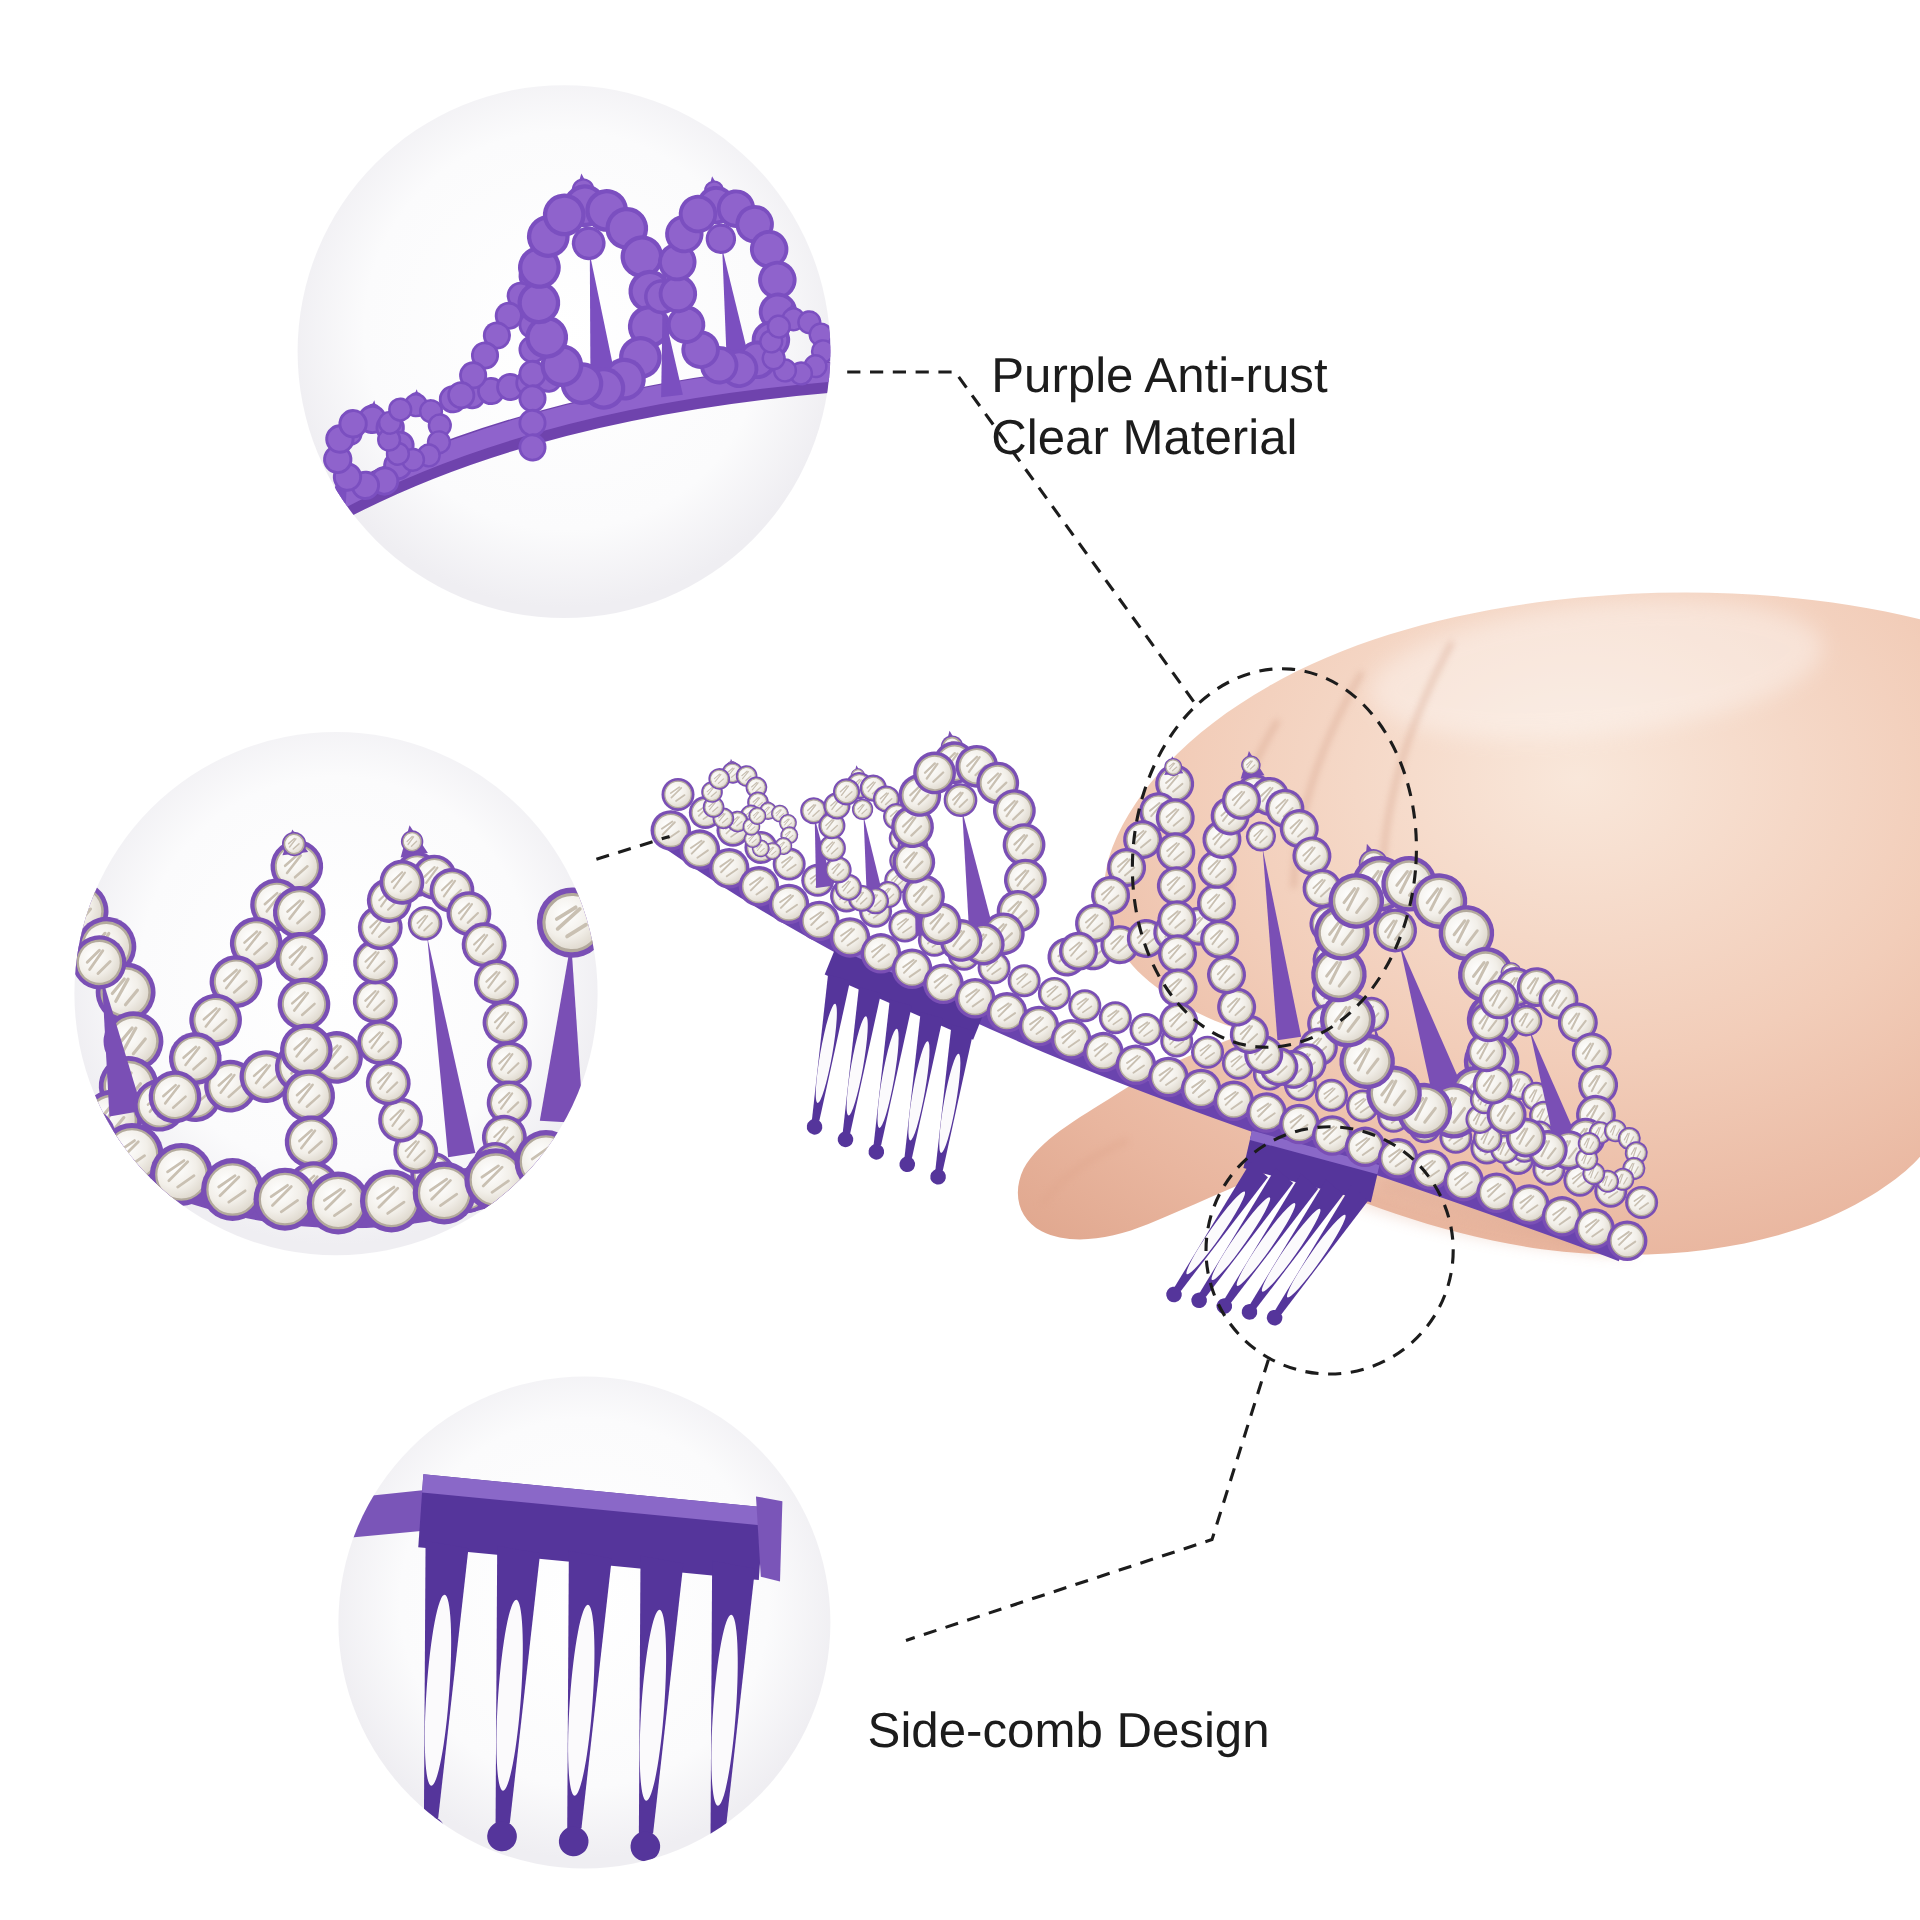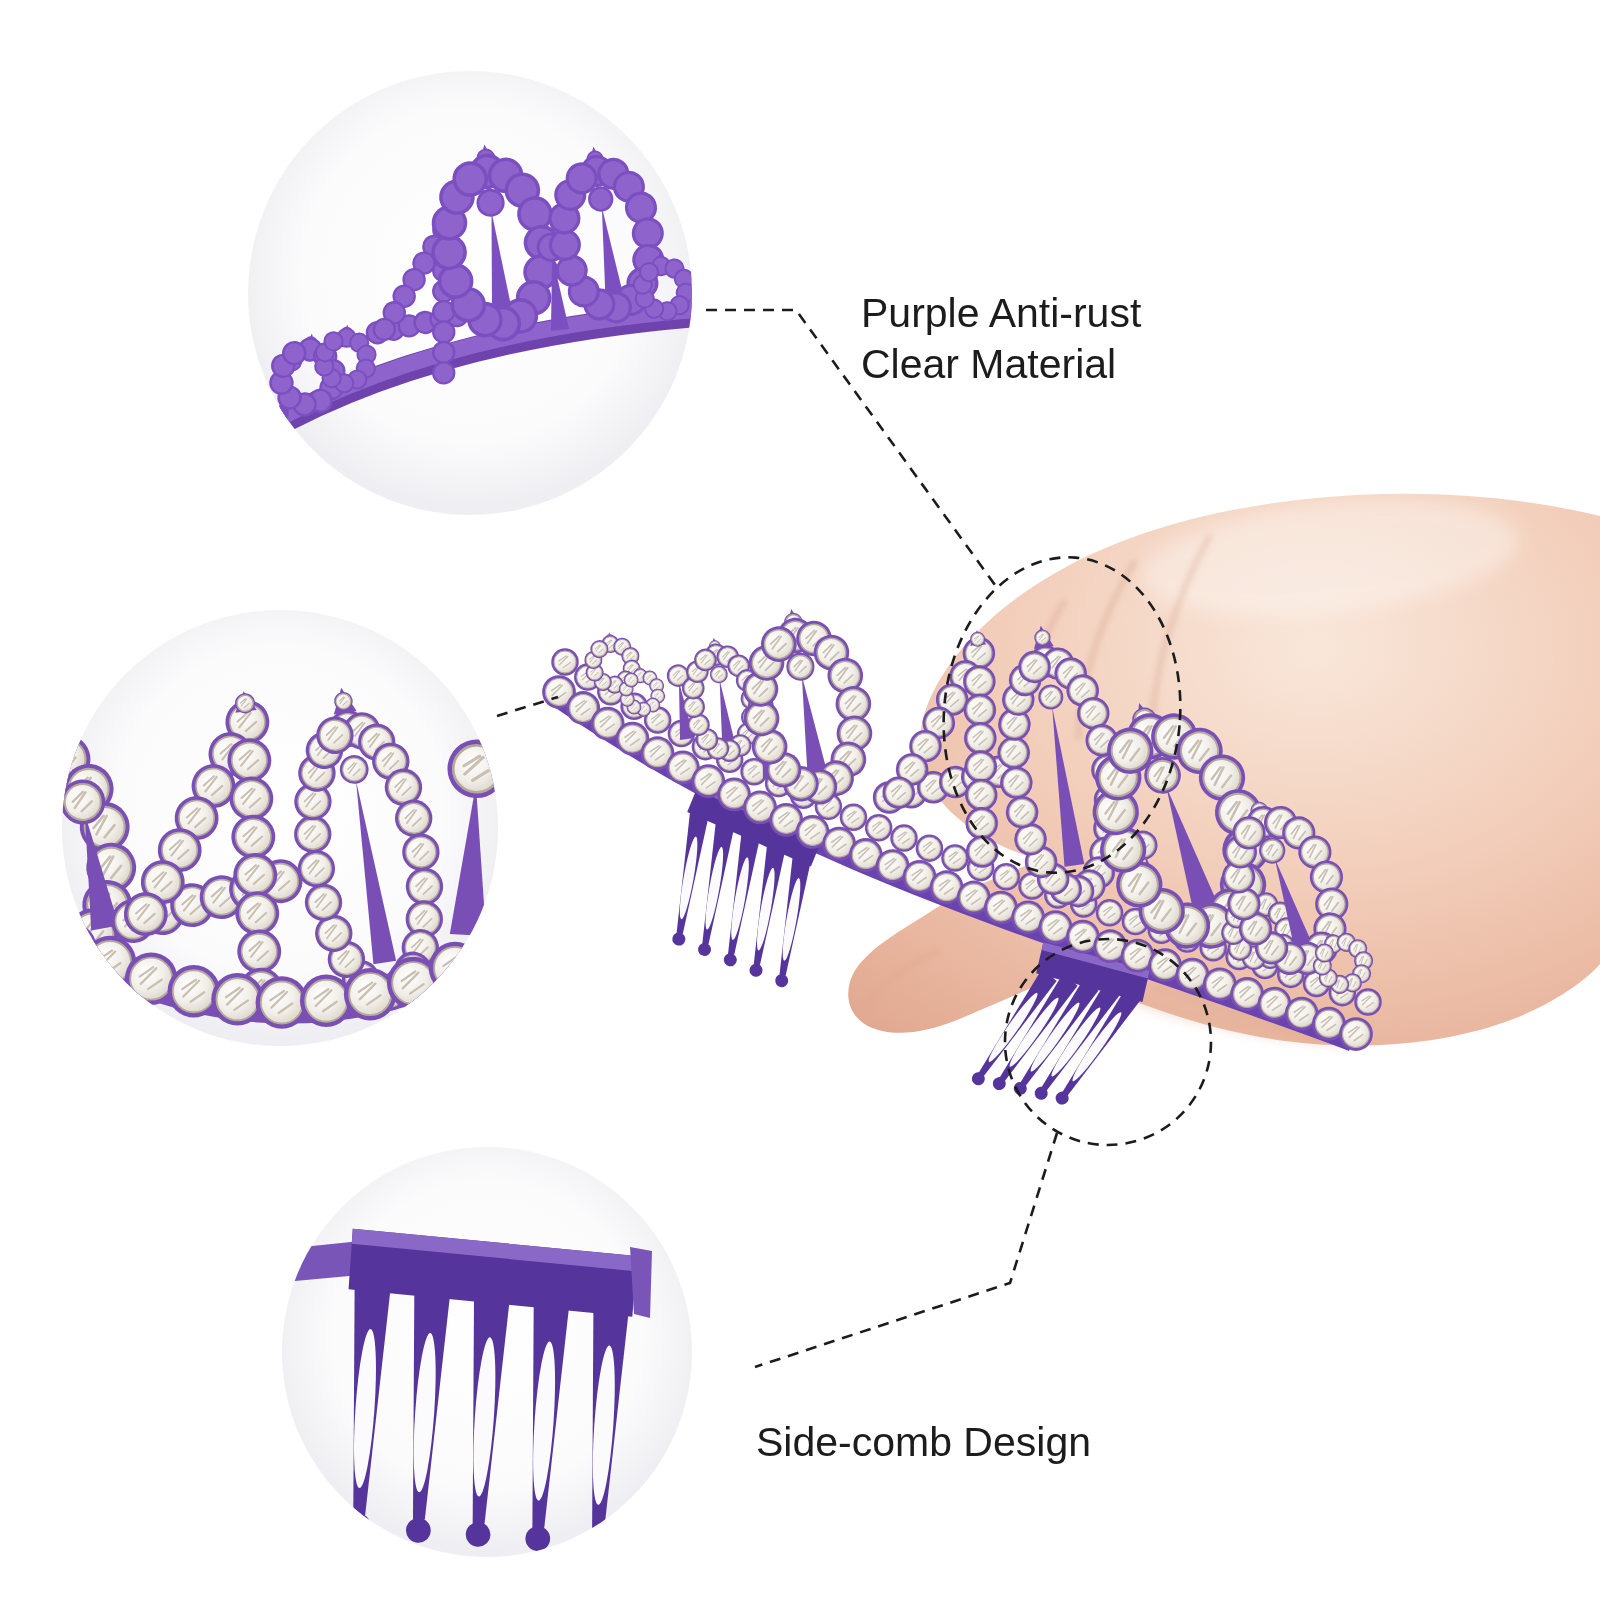--- a/index.html
+++ b/index.html
@@ -1373,22 +1373,22 @@
       </g>
       <g stroke="#1c1c1c" stroke-width="2.6" fill="none" stroke-dasharray="11 8">
         <path d="M706,310 L796,310 L995,585"></path>
         <ellipse cx="1062" cy="715" rx="118" ry="158" transform="rotate(5 1062 715)"></ellipse>
         <path d="M497,716 L558,697"></path>
         <circle cx="1108" cy="1042" r="103"></circle>
         <path d="M1057,1133 L1010,1283 L755,1367"></path>
       </g>
     </svg>
 
-  <div class="label" style="left:861px;top:288px">
+  <div class="label" style="left:826px;top:288px">
     <span>Purple Anti-rust</span><br>
     <span>Clear Material</span>
   </div>
 
 
-  <div class="label" style="left:756px;top:1417px">
+  <div class="label" style="left:723px;top:1417px">
     <span>Side-comb Design</span>
   </div>
 </div>
 
 </body></html>

